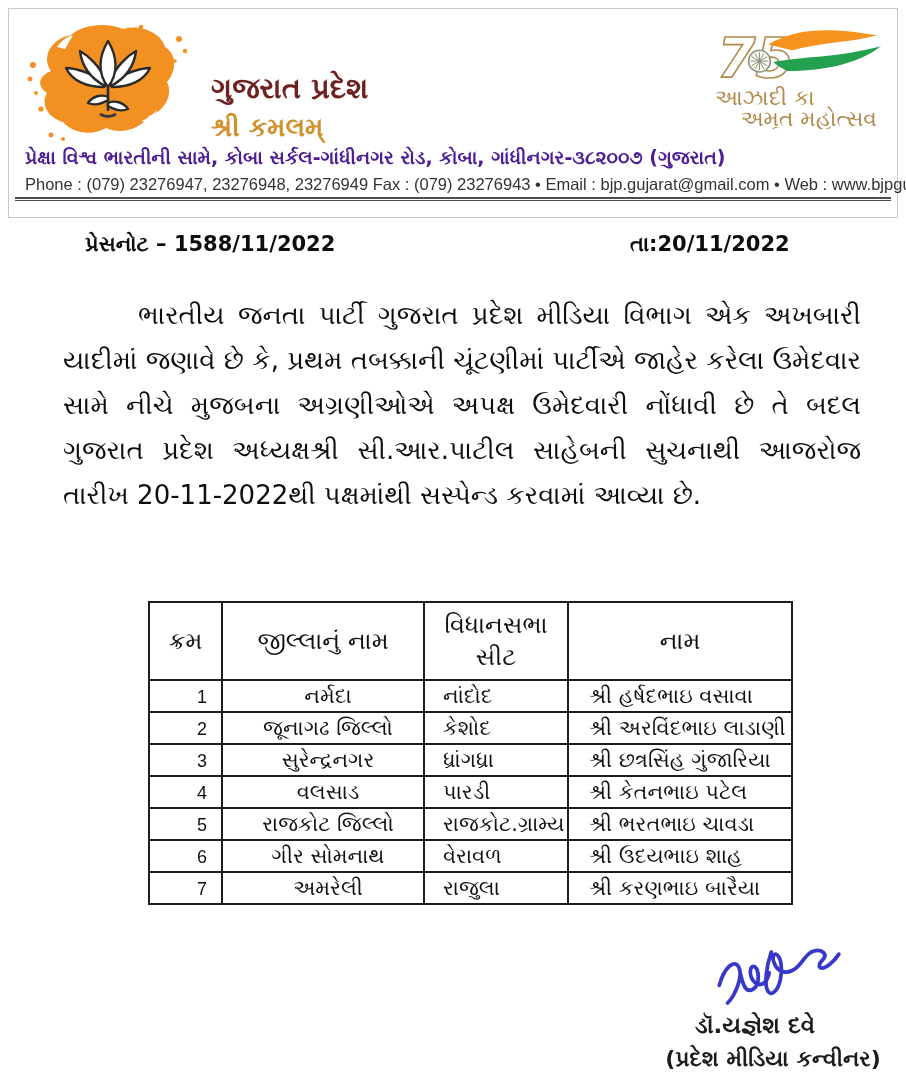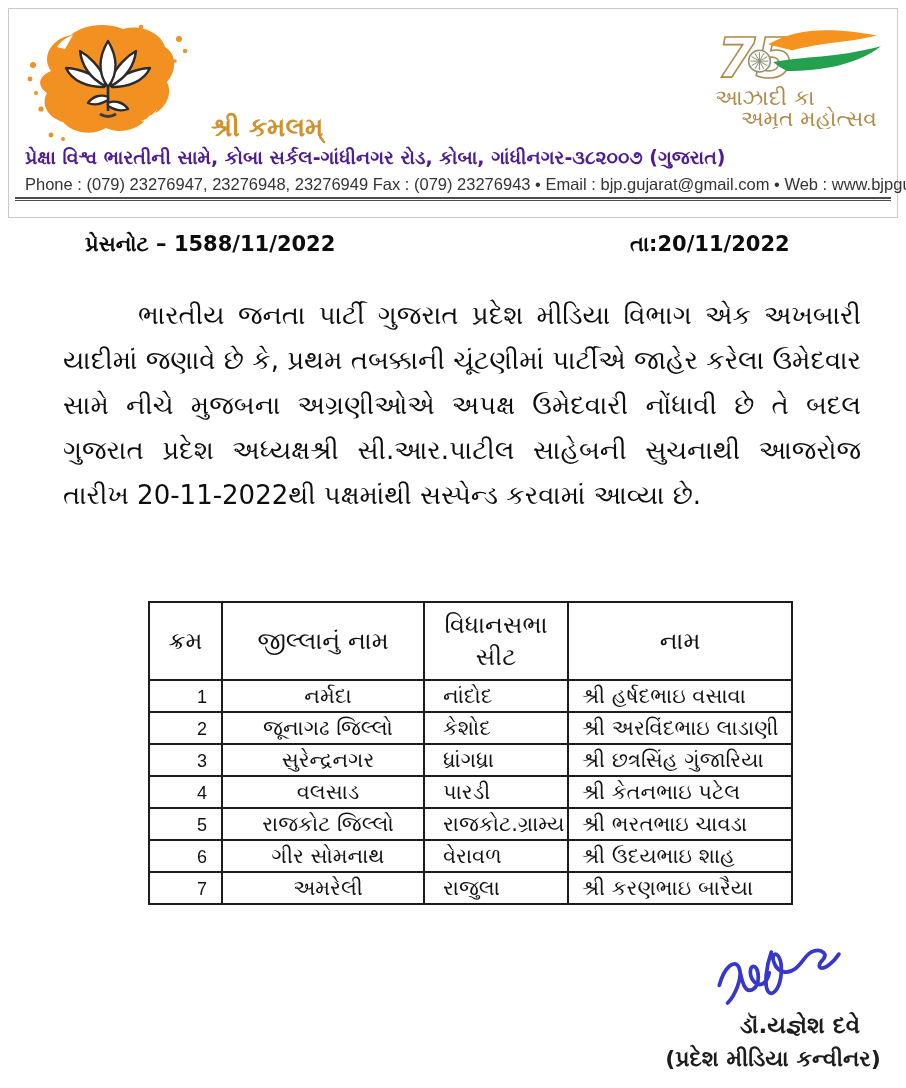--- a/index.html
+++ b/index.html
@@ -85,27 +85,27 @@
     white-space: normal; line-height: 32px; color: #111;
   }
   .suspend-table td { height: 32px; font-size: 21px; vertical-align: middle; color: #111; }
   .suspend-table td.c-serial {
     text-align: right; padding-right: 14px; font-size: 18px;
     vertical-align: bottom; padding-bottom: 3px;
     font-family: "Liberation Sans", sans-serif;
   }
   .suspend-table td.c-district { padding-left: 10px; text-align: center; }
   .suspend-table td.c-seat { padding-left: 18px; }
-  .suspend-table td.c-name { padding-left: 13px; }
+  .suspend-table td.c-name { padding-left: 20px; }
 
   
   .signature-svg { position: absolute; left: 712px; top: 942px; width: 130px; height: 68px; }
   .sig-name {
     position: absolute; left: 695px; top: 1012px; width: 165px;
-    text-align: right; font-size: 23px; font-weight: 600; color: #1c1c1c;
+    text-align: left; font-size: 23px; font-weight: 600; color: #1c1c1c;
     white-space: nowrap;
   }
   .sig-role {
     position: absolute; left: 638px; top: 1046px; width: 270px;
     text-align: center; font-size: 22px; font-weight: 600; color: #1c1c1c;
     white-space: nowrap;
   }
 </style>
 </head>
 <body>
@@ -138,20 +138,21 @@
       <path d="M84,69 C71,62 61,51 59,34 C68,39 79,50 84,62 Z"></path>
       <path d="M90,69 C103,62 113,51 115,34 C106,39 95,50 90,62 Z"></path>
       <path d="M87,24 C78,39 76,56 87,70 C98,56 96,39 87,24 Z"></path>
       <path d="M87,70 L87,94" fill="none" stroke-width="2.6"></path>
       <path d="M87,80 C80,77 72,79 67,86 C74,89 82,86 87,83 Z"></path>
       <path d="M87,86 C94,83 102,85 107,92 C100,95 92,92 87,89 Z"></path>
     </g>
     <path d="M79,97 q8,5 16,0" stroke="#3a3a3a" stroke-width="3" fill="none"></path>
   </svg>
 
+  <div class="region-name">ગુજરાત પ્રદેશ</div>
   <div class="office-name">શ્રી કમલમ્</div>
 
   <svg class="azadi-svg" viewBox="0 0 180 112">
 
     <text x="6" y="60" font-size="56" font-style="italic" font-weight="bold" fill="none" stroke="#b08a4a" stroke-width="1.6">75</text>
 
     <g>
       <circle cx="49" cy="44" r="11" fill="#faf8f0" stroke="#8b927f" stroke-width="1.5"></circle>
       <g stroke="#8b927f" stroke-width="1">
         <line x1="58" y1="44" x2="40" y2="44"></line>

